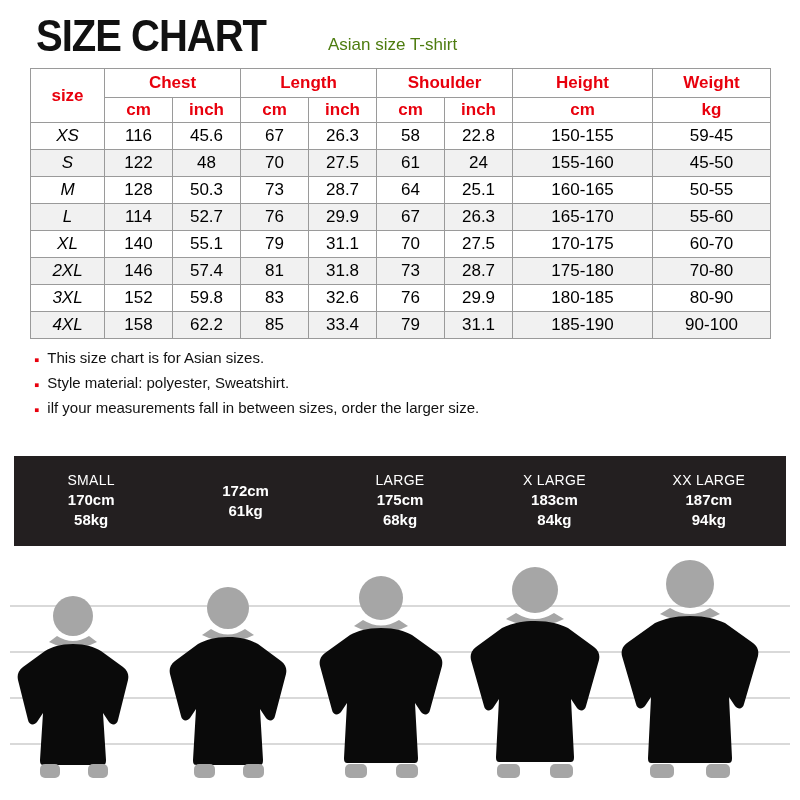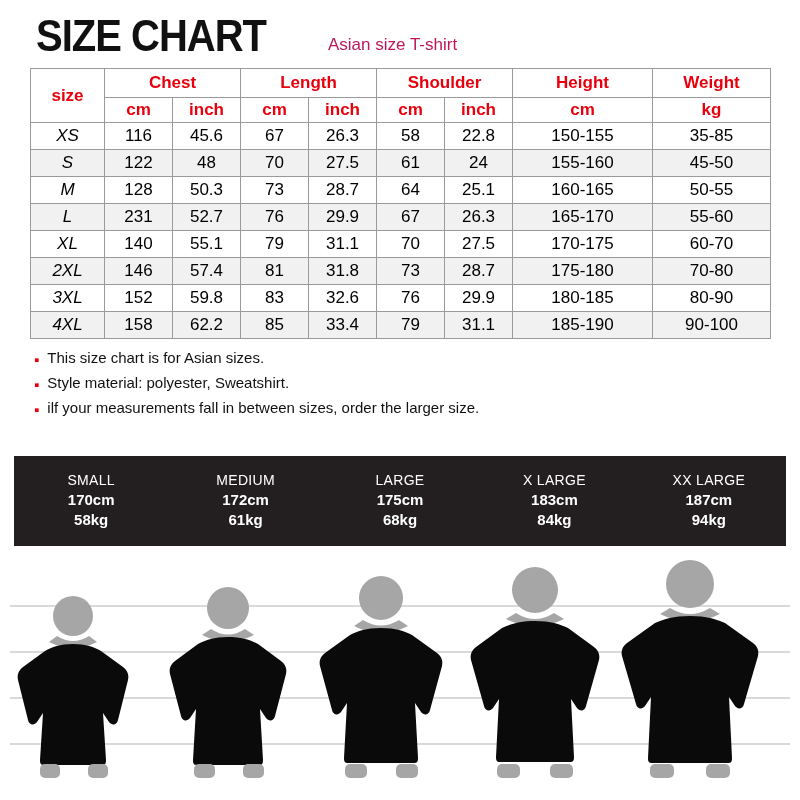--- a/index.html
+++ b/index.html
@@ -32,21 +32,21 @@
     font-weight: bold;
     font-size: 40px;
     letter-spacing: -1px;
     line-height: 1;
     color: #111;
     transform: scaleY(1.12);
     transform-origin: bottom left;
   }
   .subtitle {
     font-size: 17px;
-    color: #be185d;
+    color: #4d7c0f;
     margin-left: 14px;
     margin-bottom: 3px;
   }
 
   
   .table-wrap {
     padding: 4px 30px 0 30px;
   }
   table.size-table {
     border-collapse: collapse;
@@ -188,21 +188,21 @@
 
         <tr>
           <td class="row-label">XS</td>
           <td>116</td>
           <td>45.6</td>
           <td>67</td>
           <td>26.3</td>
           <td>58</td>
           <td>22.8</td>
           <td>150-155</td>
-          <td>35-85</td>
+          <td>59-45</td>
         </tr>
         <tr class="alt">
           <td class="row-label">S</td>
           <td>122</td>
           <td>48</td>
           <td>70</td>
           <td>27.5</td>
           <td>61</td>
           <td>24</td>
           <td>155-160</td>
@@ -214,21 +214,21 @@
           <td>50.3</td>
           <td>73</td>
           <td>28.7</td>
           <td>64</td>
           <td>25.1</td>
           <td>160-165</td>
           <td>50-55</td>
         </tr>
         <tr class="alt">
           <td class="row-label">L</td>
-          <td>231</td>
+          <td>114</td>
           <td>52.7</td>
           <td>76</td>
           <td>29.9</td>
           <td>67</td>
           <td>26.3</td>
           <td>165-170</td>
           <td>55-60</td>
         </tr>
         <tr>
           <td class="row-label">XL</td>
@@ -293,21 +293,20 @@
     </div>
   </div>
 
   <div class="band">
     <div class="band-col">
       <div class="band-name">SMALL</div>
       <div class="band-val">170cm</div>
       <div class="band-val">58kg</div>
     </div>
     <div class="band-col">
-      <div class="band-name">MEDIUM</div>
       <div class="band-val">172cm</div>
       <div class="band-val">61kg</div>
     </div>
     <div class="band-col">
       <div class="band-name">LARGE</div>
       <div class="band-val">175cm</div>
       <div class="band-val">68kg</div>
     </div>
     <div class="band-col">
       <div class="band-name">X LARGE</div>

